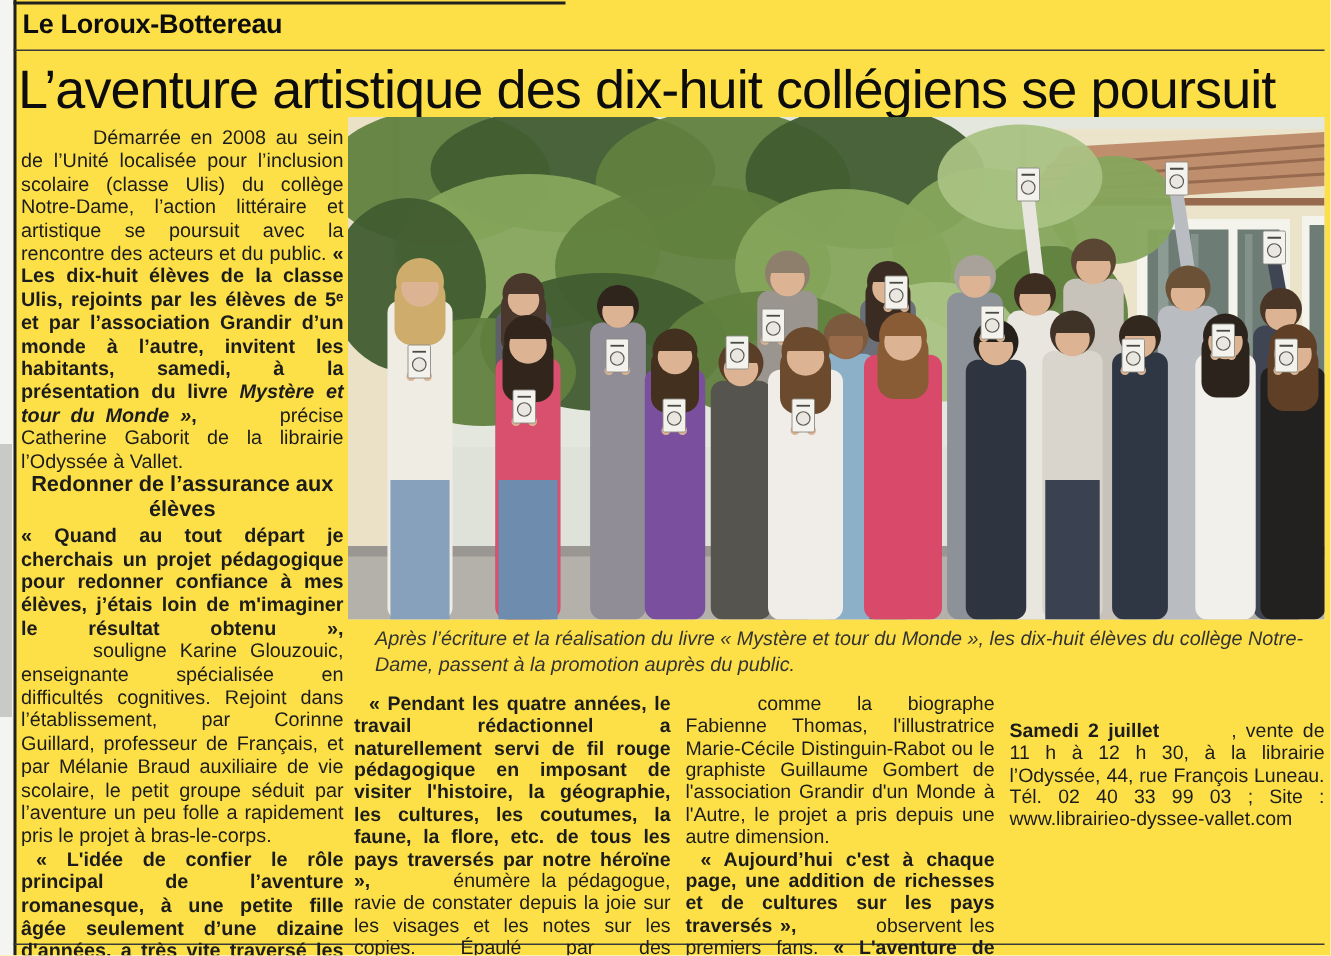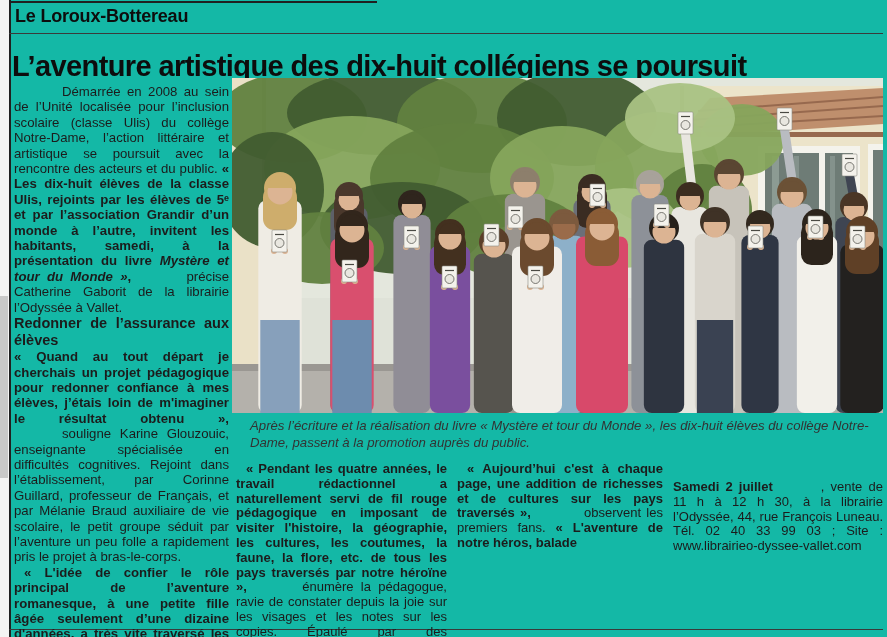--- a/index.html
+++ b/index.html
@@ -1,33 +1,33 @@
 <!DOCTYPE html>
 <html lang="fr"><head>
 <meta charset="utf-8">
 <style>
   html,body{margin:0;padding:0;background:#ffffff;}
-  #page{position:relative;width:887px;height:637px;background:#14b8a6;overflow:hidden;
+  #page{position:relative;width:887px;height:637px;background:#fde047;overflow:hidden;
         font-family:"Liberation Sans",sans-serif;color:#1c1c1c;}
   
   .outer-strip{position:absolute;left:0;top:0;width:9px;height:637px;background:#f4f4f3;}
   .outer-blot{position:absolute;left:0;top:296px;width:8px;height:182px;background:#c9c9c8;}
   .border-left{position:absolute;left:9px;top:0;width:2px;height:637px;background:#202020;}
   .border-top{position:absolute;left:9px;top:1px;width:368px;height:2px;background:#202020;}
   .rule-kicker{position:absolute;left:9px;top:33px;width:874px;height:1px;background:#3a3a3a;}
   .rule-bottom{position:absolute;left:9px;top:629px;width:874px;height:1px;background:#3a3a3a;}
   
   .kicker{position:absolute;left:15px;top:6px;font-size:18px;font-weight:bold;color:#0d0d0d;letter-spacing:-0.2px;}
-  .headline{position:absolute;left:12px;top:50px;width:860px;font-size:29px;font-weight:bold;
+  .headline{position:absolute;left:12px;top:39px;width:860px;font-size:36px;font-weight:normal;
             color:#0d0d0d;letter-spacing:-0.6px;white-space:nowrap;}
   
   .col-left{position:absolute;left:14px;top:84px;width:215px;font-size:13.2px;line-height:15.4px;
             text-align:justify;hyphens:auto;-webkit-hyphens:auto;}
   .col-left p{margin:0;}
-  .subhead{font-size:14.5px;font-weight:bold;line-height:17px;margin:10px 6px 7px 6px;}
+  .subhead{font-size:14.5px;font-weight:bold;text-align:center;line-height:17px;margin:10px 6px 7px 6px;}
   .ind{text-indent:10px;}
   
   .r-n{font-weight:400;font-style:normal;margin-left:48px;}
   .r-b{font-weight:700;}
   .r-bi{font-weight:700;font-style:italic;margin-top:36px;}
   
   .photo{position:absolute;left:232px;top:78px;width:651px;height:335px;background:#dfe2d8;}
   .photo svg{display:block;}
   .caption{position:absolute;left:250px;top:418px;width:648px;font-size:13.2px;line-height:16.5px;
            font-style:italic;color:#333;}
@@ -319,20 +319,21 @@
     </svg>
   </div>
 
   <div class="caption">Après l’écriture et la réalisation du livre « Mystère et tour du Monde », les dix-huit élèves du collège Notre-Dame, passent à la promotion auprès du public.</div>
 
   <div class="cols">
     <div class="col col-a">
       <p class="ind"><span class="r-b">« Pendant les quatre années, le travail rédactionnel a naturellement servi de fil rouge pédagogique en imposant de visiter l'histoire, la géographie, les cultures, les coutumes, la faune, la flore, etc. de tous les pays traversés par notre héroïne », </span><span class="r-n">énumère la pédagogue, ravie de constater depuis la joie sur les visages et les notes sur les copies. Épaulé par des professionnels,</span></p>
     </div>
     <div class="col col-b">
+      <p><span class="r-n">comme la biographe Fabienne Thomas, l'illustratrice Marie-Cécile Distinguin-Rabot ou le graphiste Guillaume Gombert de l'association Grandir d'un Monde à l'Autre, le projet a pris depuis une autre dimension.</span></p>
       <p class="ind"><span class="r-b">« Aujourd’hui c'est à chaque page, une addition de richesses et de cultures sur les pays traversés », </span><span class="r-n">observent les premiers fans. </span><span class="r-b">« L'aventure de notre héros, balade</span></p>
     </div>
     <div class="col col-c">
       <p class="gap-top"><span class="r-b">Samedi 2 juillet</span><span class="r-n">, vente de 11 h à 12 h 30, à la librairie l’Odyssée, 44, rue François Luneau. Tél. 02 40 33 99 03 ; Site : www.librairieo-dyssee-vallet.com</span></p>
     </div>
   </div>
 
 </div>
 
 </body></html>

